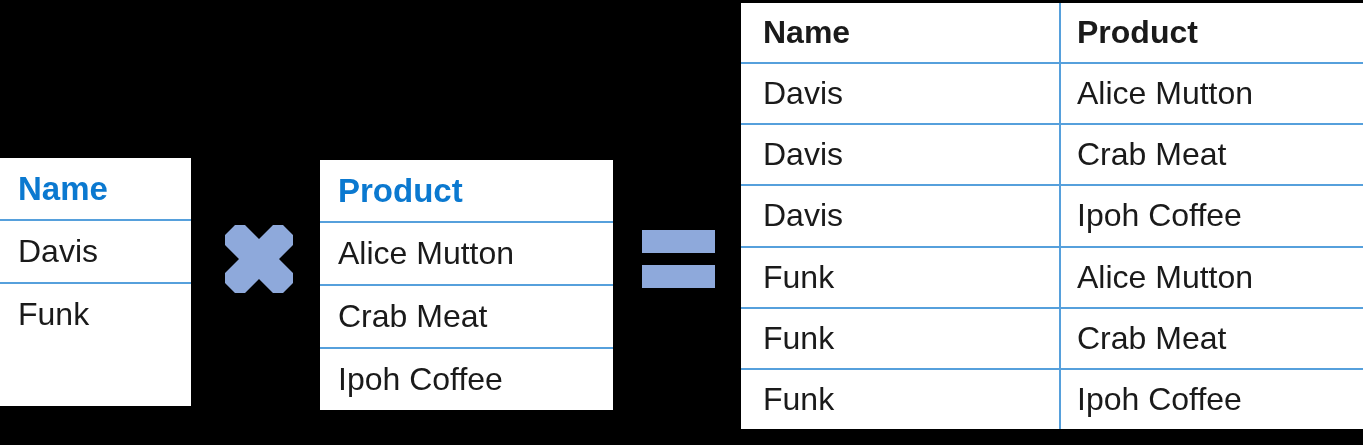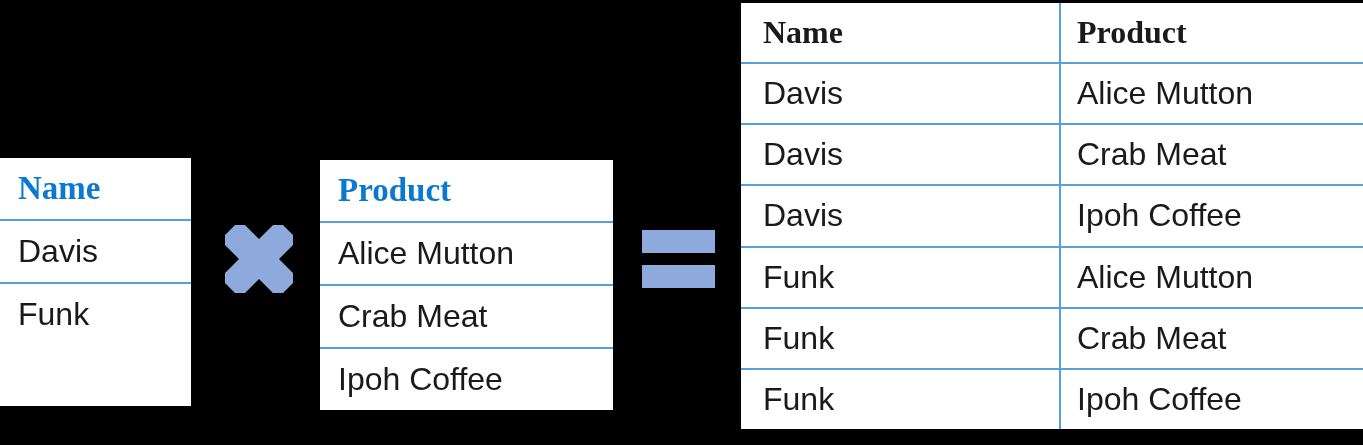--- a/index.html
+++ b/index.html
@@ -31,21 +31,20 @@
     white-space: nowrap;
     overflow: hidden;
   }
   .row.line { border-bottom: 2px solid var(--grid-line, #56a0dc); }
   .pad { padding-left: 18px; }
 
   .hdr {
     font-weight: bold;
     font-size: 33px;
     color: var(--header-text, #0b79d0);
-    font-family: Liberation Serif, serif;
   }
 
   
   .res-row { flex: 1; display: flex; box-sizing: border-box; }
   .res-row.line { border-bottom: 2px solid var(--grid-line, #56a0dc); }
   .cell {
     display: flex;
     align-items: center;
     box-sizing: border-box;
     font-size: 32px;

